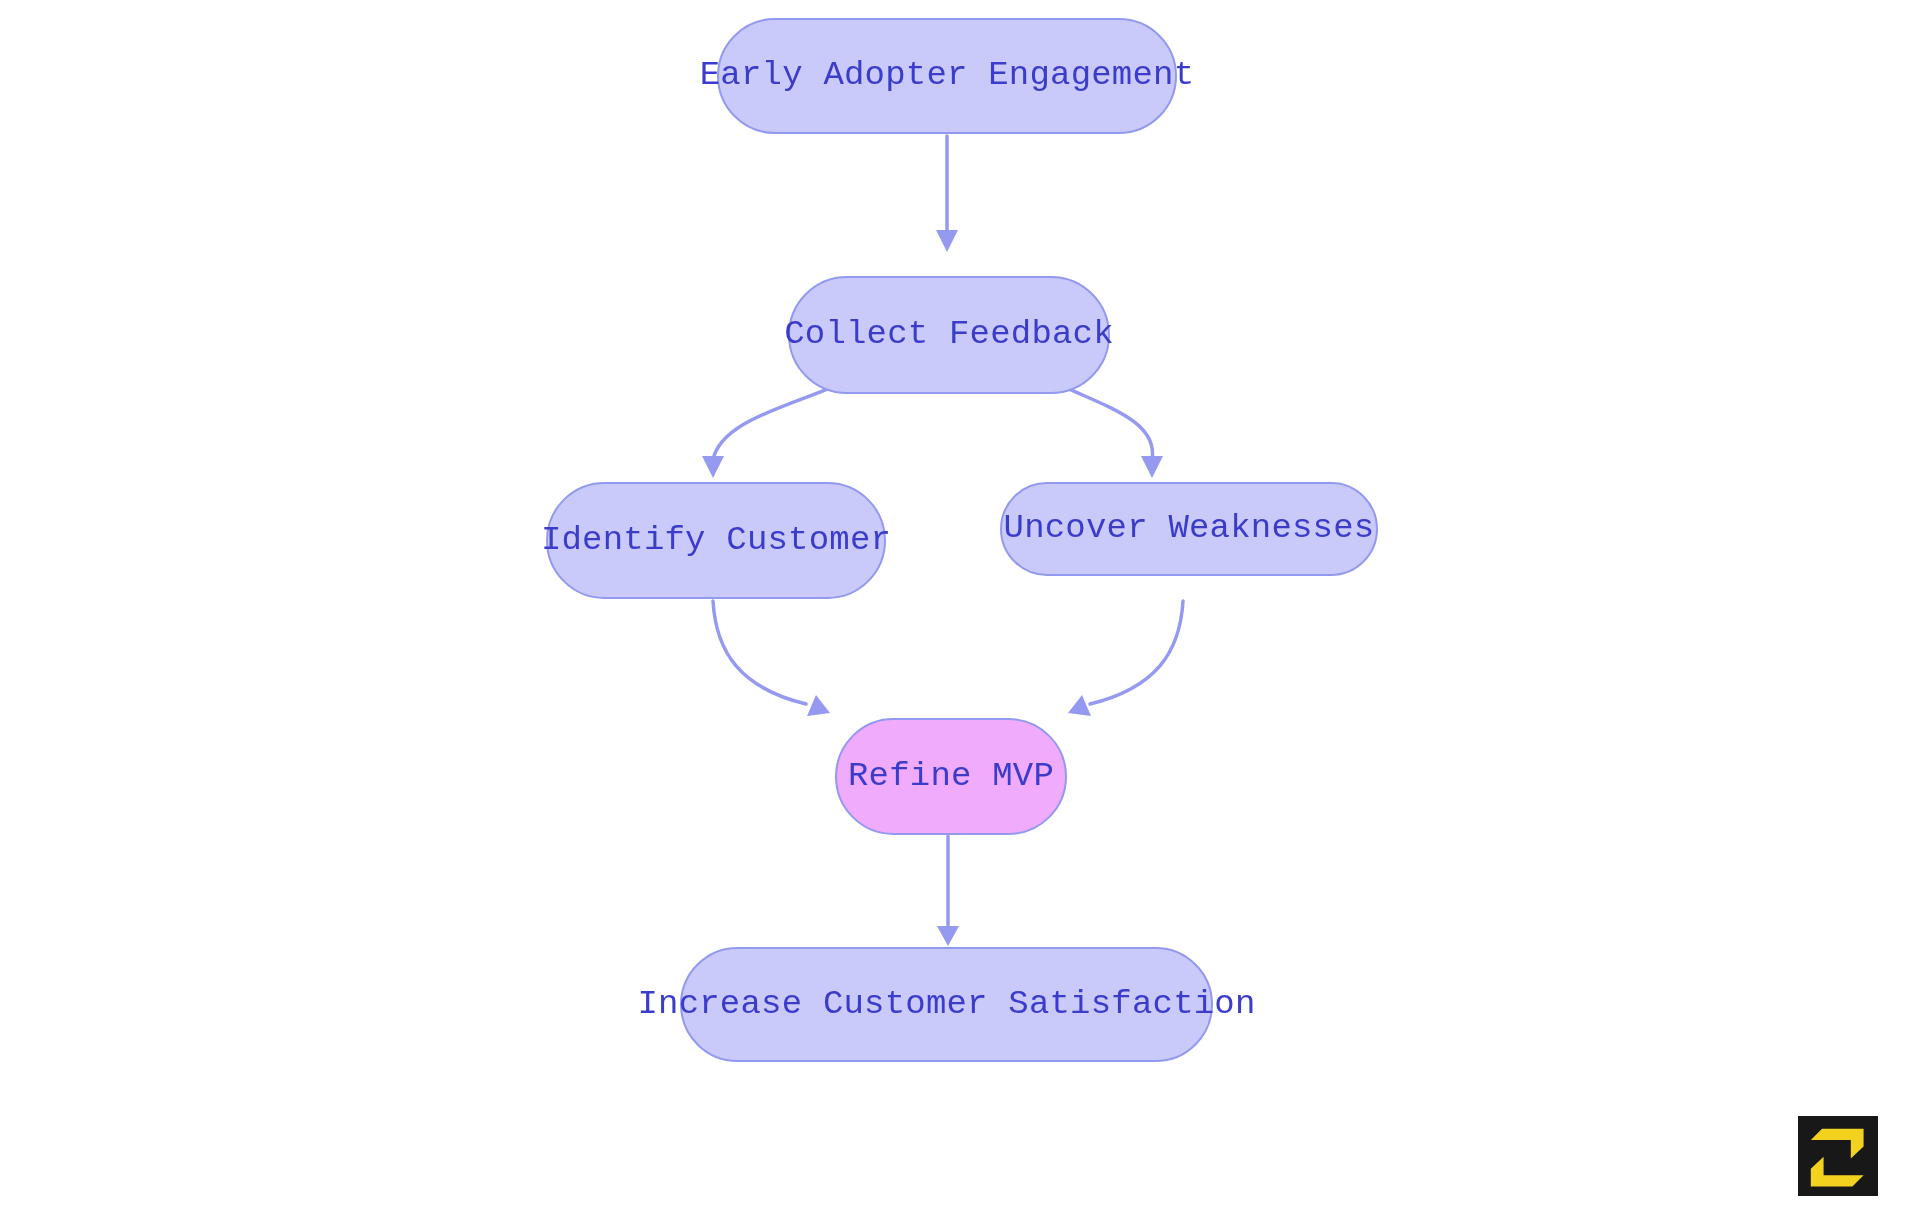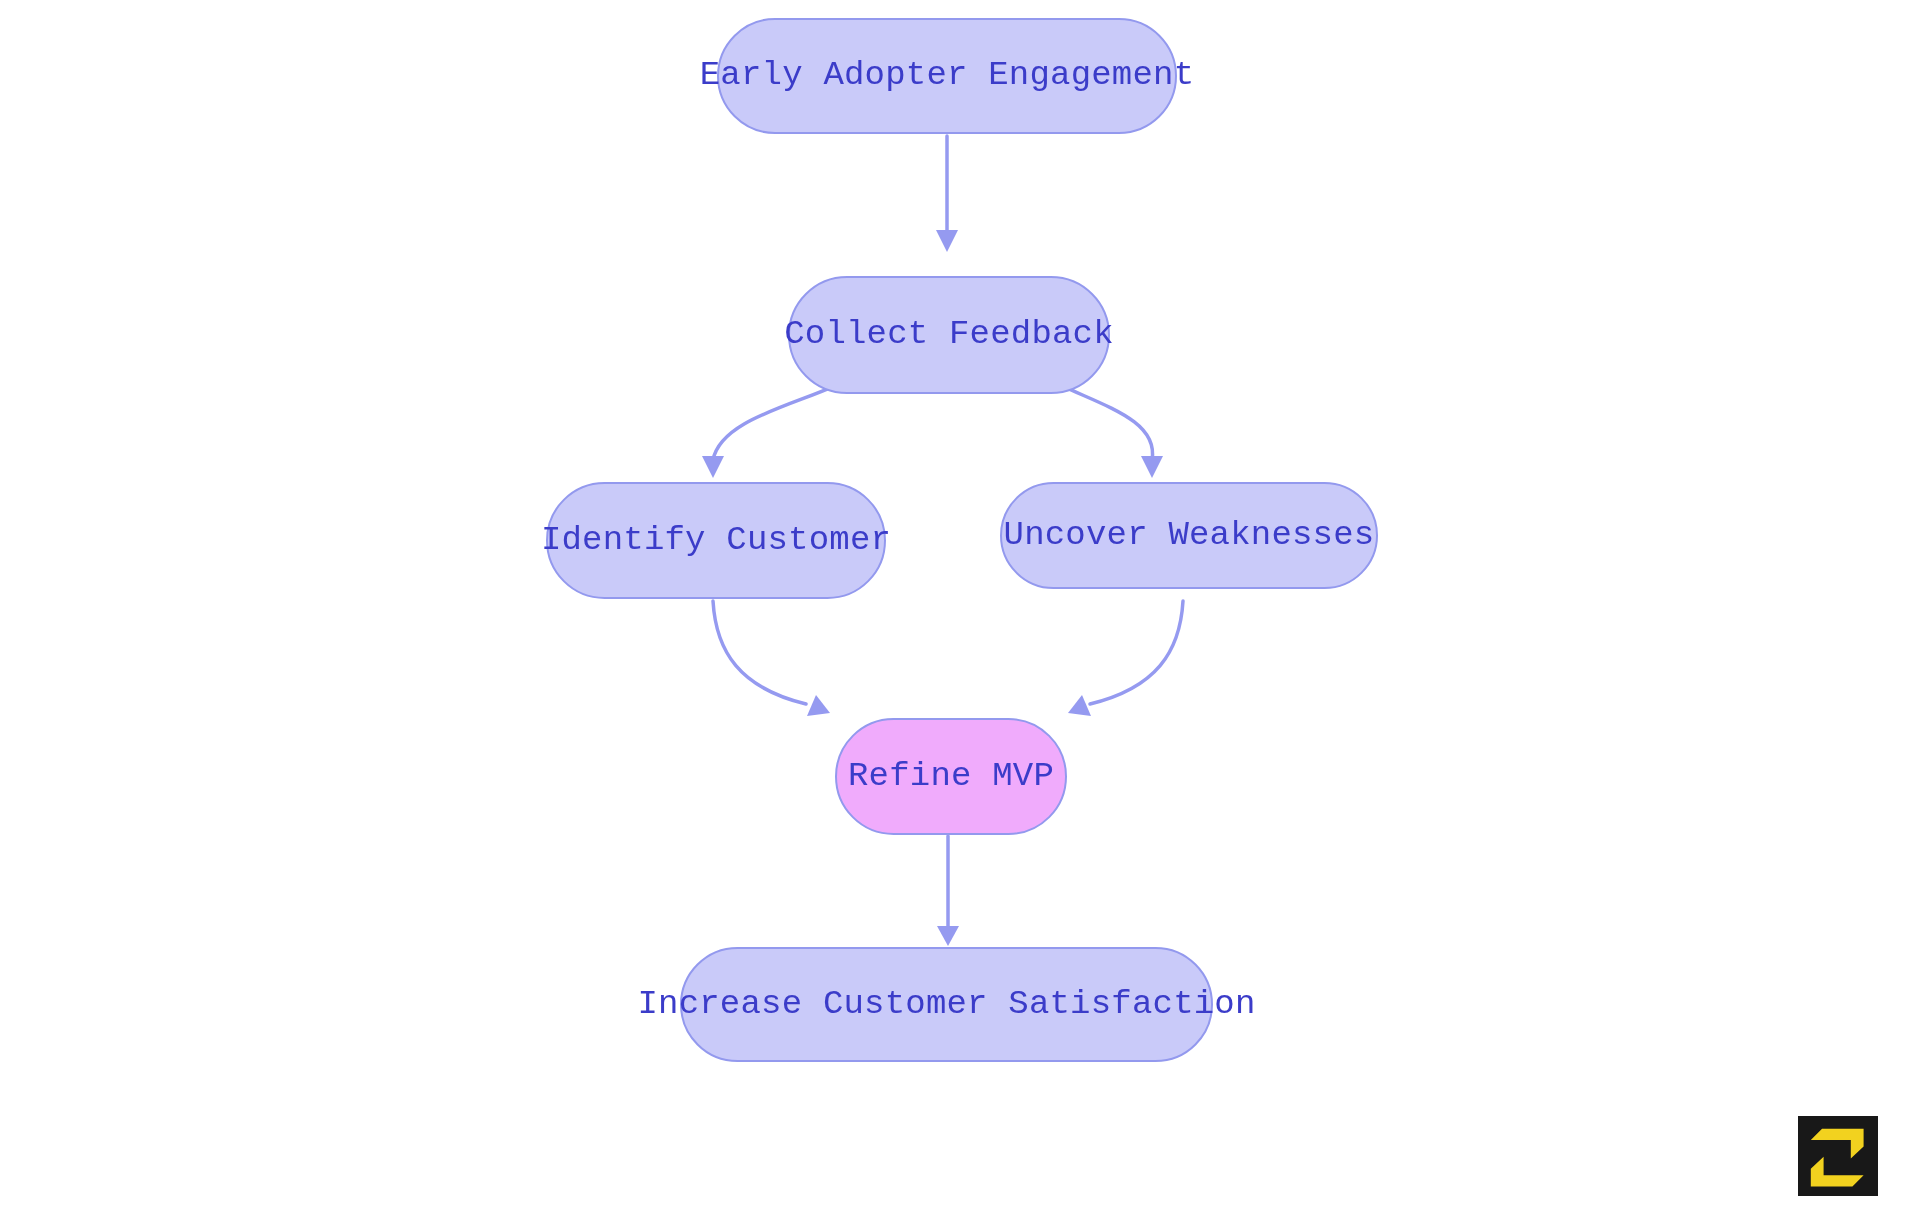--- a/index.html
+++ b/index.html
@@ -58,21 +58,21 @@
       <path d="M1183,601 C1180,652 1156,688 1090,704" fill="none" stroke="#959af0" stroke-width="3.5" stroke-linecap="round"></path>
       <polygon points="1091,716 1082,695 1068,713" fill="#959af0"></polygon>
       <path d="M948,836 L948,928" fill="none" stroke="#959af0" stroke-width="3.5" stroke-linecap="round"></path>
       <polygon points="937,926 959,926 948,946" fill="#959af0"></polygon>
     </svg>
 
   <div id="node-layer">
       <div class="node" style="left: 717px; top: 18px; width: 460px; height: 116px; border-radius: 58px; background: rgb(201, 202, 249); border: 2px solid rgb(147, 153, 238); color: rgb(59, 60, 201);">Early Adopter Engagement</div>
       <div class="node" style="left: 788px; top: 250px; width: 322px; height: 118px; border-radius: 59px; background: rgb(201, 202, 249); border: 2px solid rgb(147, 153, 238); color: rgb(59, 60, 201); margin-top: 26px;">Collect Feedback</div>
       <div class="node" style="left: 546px; top: 482px; width: 340px; height: 117px; border-radius: 58.5px; background: rgb(201, 202, 249); border: 2px solid rgb(147, 153, 238); color: rgb(59, 60, 201);">Identify Customer</div>
-      <div class="node" style="left: 1000px; top: 482px; width: 378px; height: 107px; border-radius: 58.5px; background: rgb(201, 202, 249); border: 2px solid rgb(147, 153, 238); color: rgb(59, 60, 201);">Uncover Weaknesses</div>
+      <div class="node" style="left: 1000px; top: 482px; width: 378px; height: 94px; border-radius: 58.5px; background: rgb(201, 202, 249); border: 2px solid rgb(147, 153, 238); color: rgb(59, 60, 201);">Uncover Weaknesses</div>
       <div class="node" style="left: 835px; top: 718px; width: 232px; height: 117px; border-radius: 58.5px; background: #f0abfc; border: 2px solid rgb(147, 153, 238); color: rgb(59, 60, 201);">Refine MVP</div>
       <div class="node" style="left: 680px; top: 947px; width: 533px; height: 115px; border-radius: 57.5px; background: rgb(201, 202, 249); border: 2px solid rgb(147, 153, 238); color: rgb(59, 60, 201);">Increase Customer Satisfaction</div>
     </div>
 
   <div class="logo">
     <svg viewBox="0 0 100 100" xmlns="http://www.w3.org/2000/svg">
       <rect x="0" y="0" width="100" height="100" fill="#181818"></rect>
       <polygon points="30,16 82,16 82,38 66,53 66,30 16,30" fill="#f2d21f"></polygon>
       <polygon points="68,88 16,88 16,66 32,51 32,74 82,74" fill="#f2d21f"></polygon>
     </svg>

